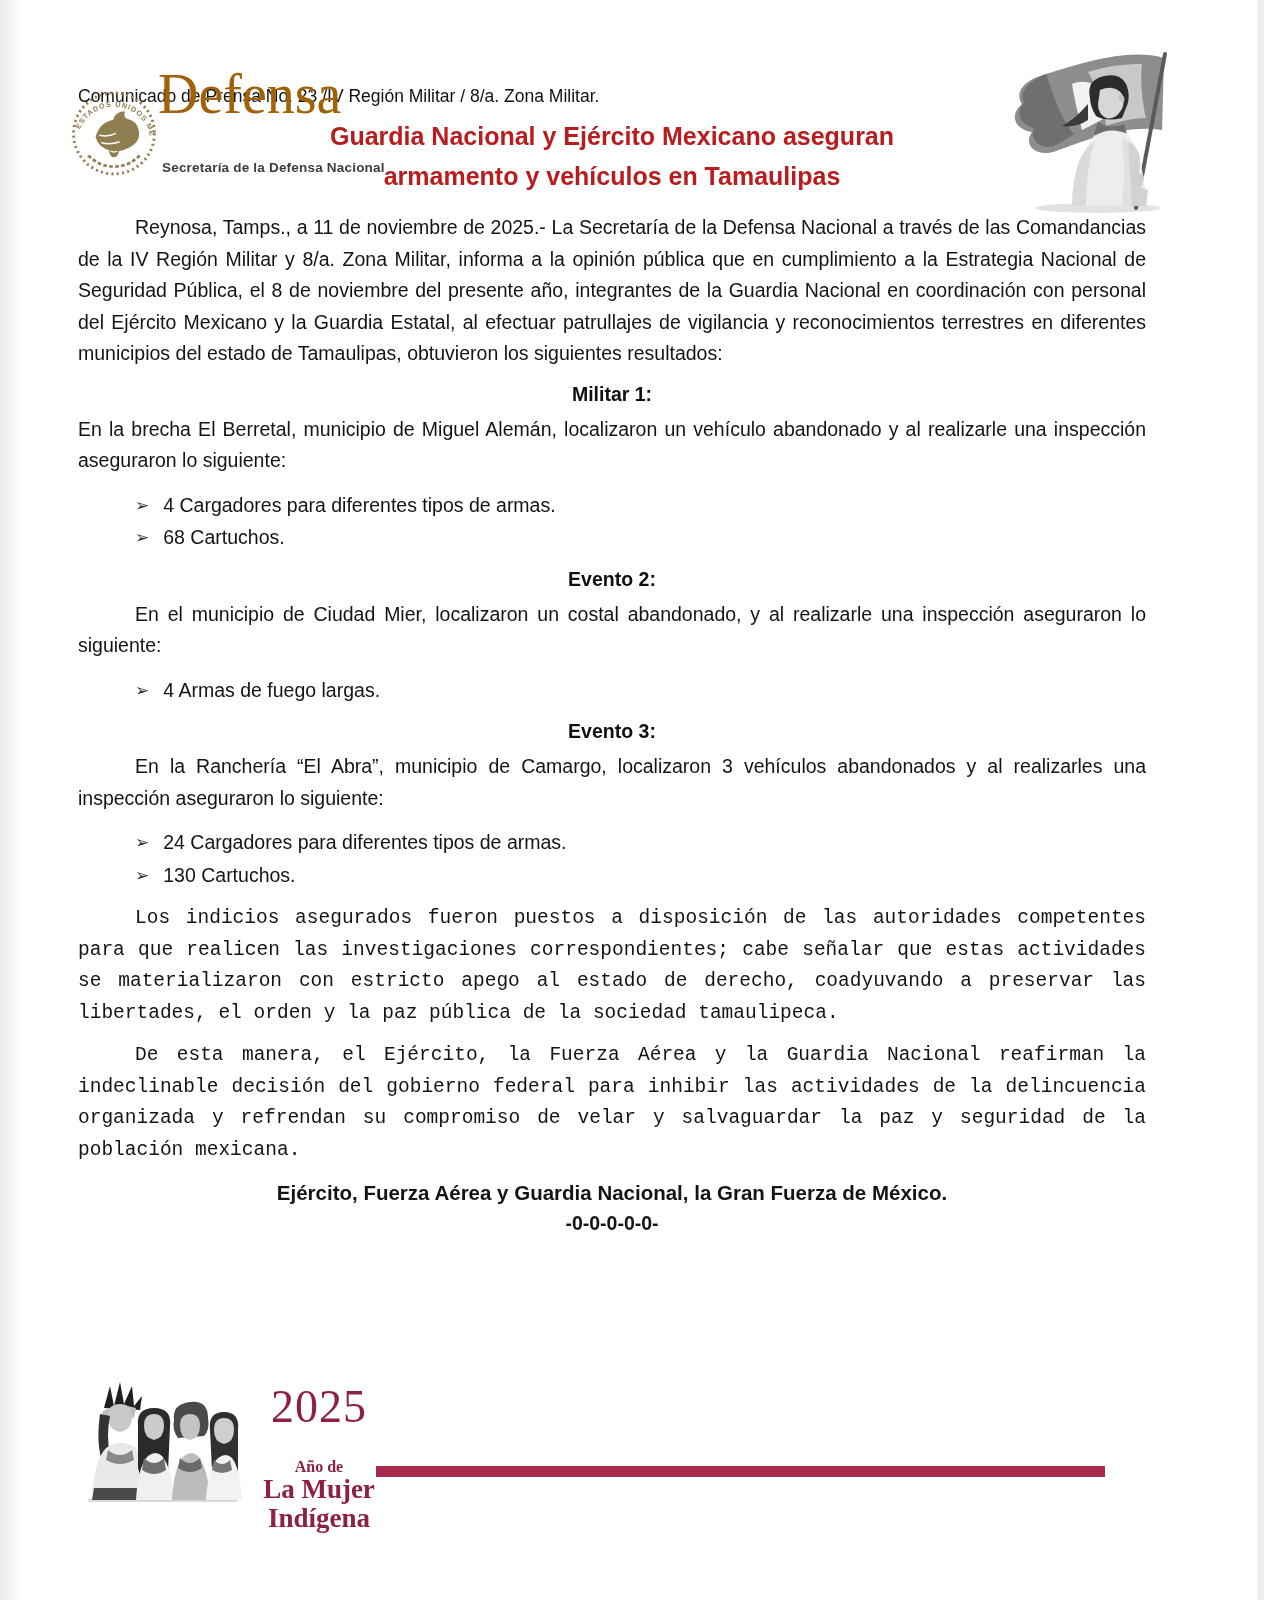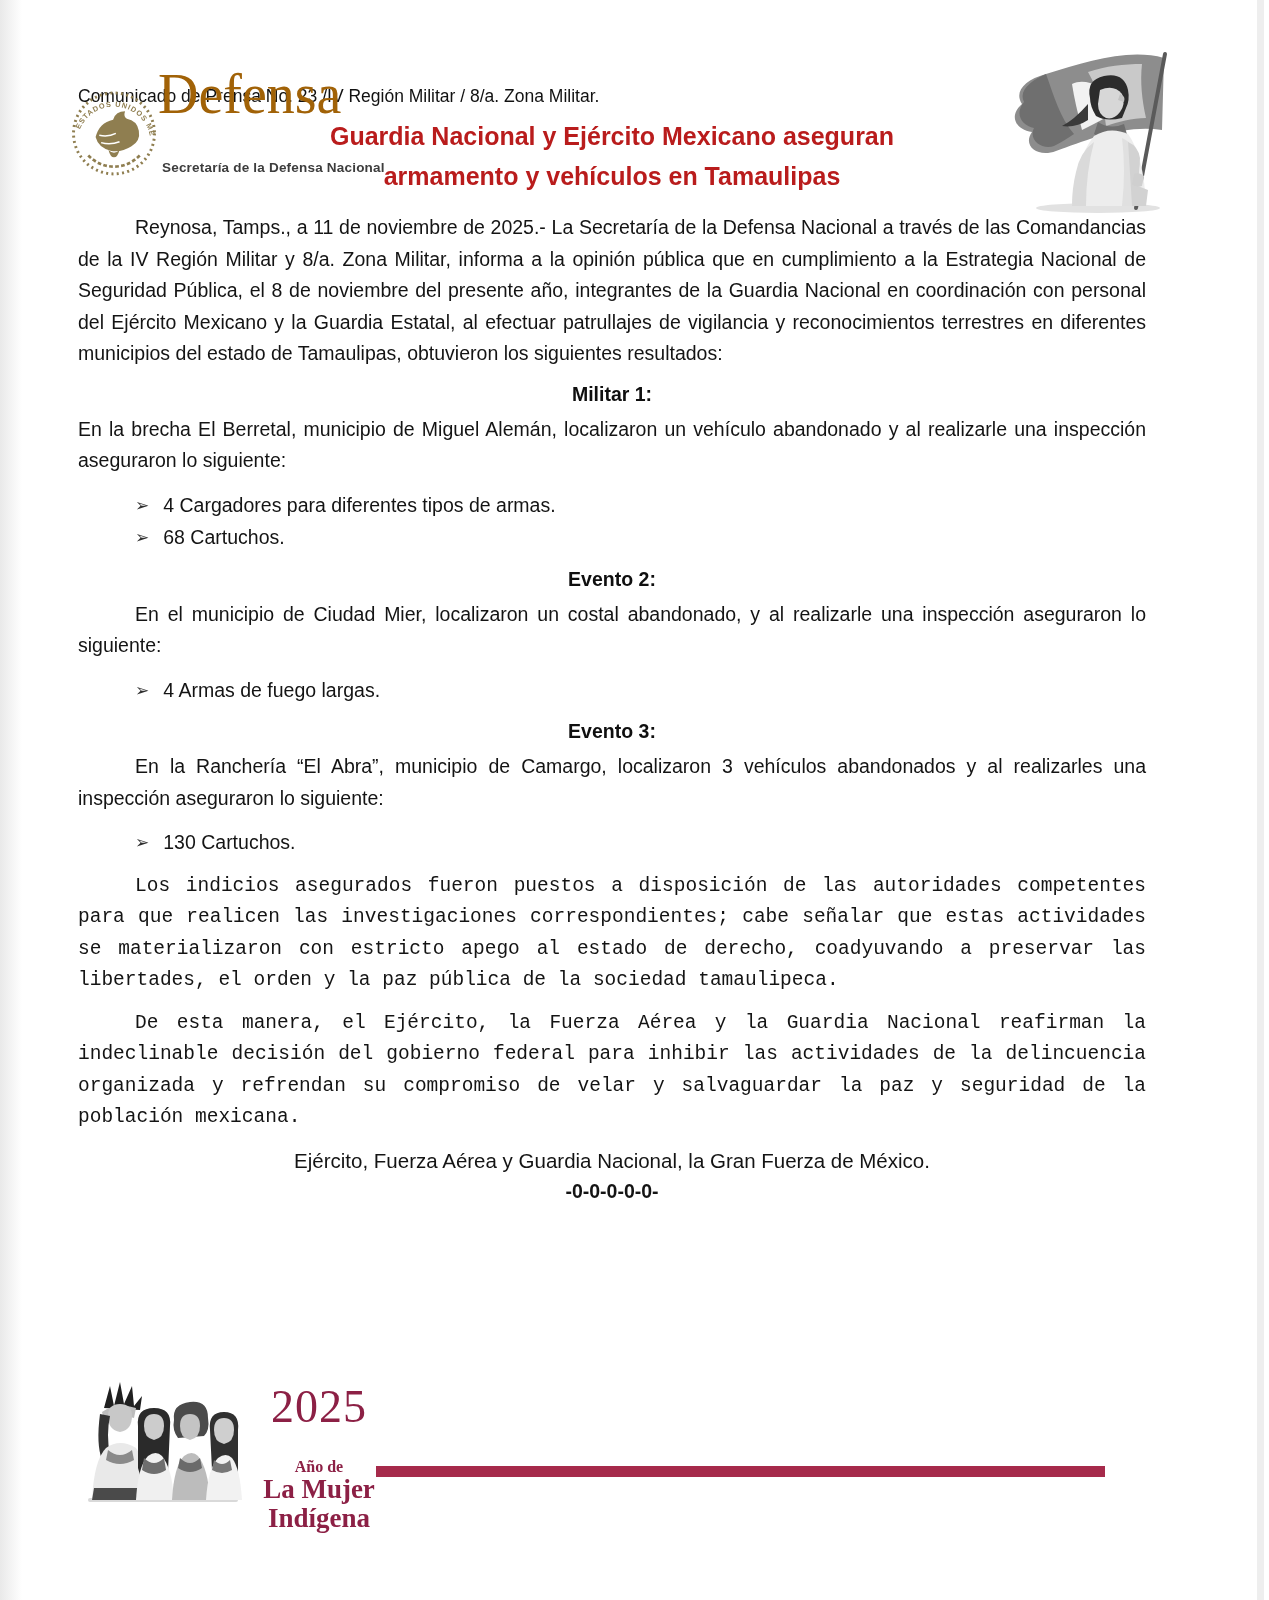--- a/index.html
+++ b/index.html
@@ -23,21 +23,21 @@
     white-space:pre-line;color:#b91c1c;}
   p{margin:0;font-size:19.5px;line-height:31.5px;text-align:justify;color:#141414;}
   .p-indent{text-indent:57px;}
   .intro{margin-top:16px;}
   .evento-h{margin:11px 0 0 0;font-size:19.5px;line-height:27px;font-weight:bold;text-align:center;color:#0f0f0f;}
   .evento-body{margin-top:6px;}
   ul.items{list-style:none;margin:13px 0 0 0;padding:0 0 0 57px;}
   ul.items li{font-size:19.5px;line-height:31.5px;color:#141414;}
   .arrow{display:inline-block;margin-right:14px;font-size:17px;color:#2e2e2e;transform:translateY(-1px);}
   .closing{margin-top:11px;font-family:Liberation Mono, monospace;}
-  .slogan{margin:12px 0 0 0;font-size:20.5px;line-height:30px;font-weight:normal;text-align:center;text-indent:0;}
+  .slogan{margin:12px 0 0 0;font-size:20.5px;line-height:30px;font-weight:bold;text-align:center;text-indent:0;}
   .separator{margin:0;font-size:19.5px;line-height:30px;font-weight:bold;text-align:center;text-indent:0;}
 
   
   .women{position:absolute;left:82px;top:1372px;width:168px;height:134px;}
   .year-block{position:absolute;left:260px;top:1384px;width:118px;text-align:center;
     color:#8c2045;font-family:"Liberation Serif",serif;}
   .year{font-size:46px;line-height:46px;font-weight:normal;letter-spacing:1px;}
   .year-sub1{font-size:16px;line-height:17px;font-weight:bold;margin-top:28px;}
   .year-sub2{font-size:27px;line-height:29px;font-weight:bold;}
   .footer-bar{position:absolute;left:376px;top:1466px;width:729px;height:11px;background:#a62a4b;}
@@ -103,20 +103,21 @@
 
     <div class="evento-h">Evento 2:</div>
     <p class="evento-body p-indent">En el municipio de Ciudad Mier, localizaron un costal abandonado, y al realizarle una inspección aseguraron lo siguiente:</p>
     <ul class="items">
       <li><span class="arrow">➢</span><span>4 Armas de fuego largas.</span></li>
     </ul>
 
     <div class="evento-h">Evento 3:</div>
     <p class="evento-body p-indent">En la Ranchería “El Abra”, municipio de Camargo, localizaron 3 vehículos abandonados y al realizarles una inspección aseguraron lo siguiente:</p>
     <ul class="items">
+      <li><span class="arrow">➢</span><span>24 Cargadores para diferentes tipos de armas.</span></li>
       <li><span class="arrow">➢</span><span>130 Cartuchos.</span></li>
     </ul>
 
     <p class="closing p-indent">Los indicios asegurados fueron puestos a disposición de las autoridades competentes para que realicen las investigaciones correspondientes; cabe señalar que estas actividades se materializaron con estricto apego al estado de derecho, coadyuvando a preservar las libertades, el orden y la paz pública de la sociedad tamaulipeca.</p>
     <p class="closing p-indent">De esta manera, el Ejército, la Fuerza Aérea y la Guardia Nacional reafirman la indeclinable decisión del gobierno federal para inhibir las actividades de la delincuencia organizada y refrendan su compromiso de velar y salvaguardar la paz y seguridad de la población mexicana.</p>
 
     <p class="slogan">Ejército, Fuerza Aérea y Guardia Nacional, la Gran Fuerza de México.</p>
     <p class="separator">-0-0-0-0-0-</p>
   </div>
 

